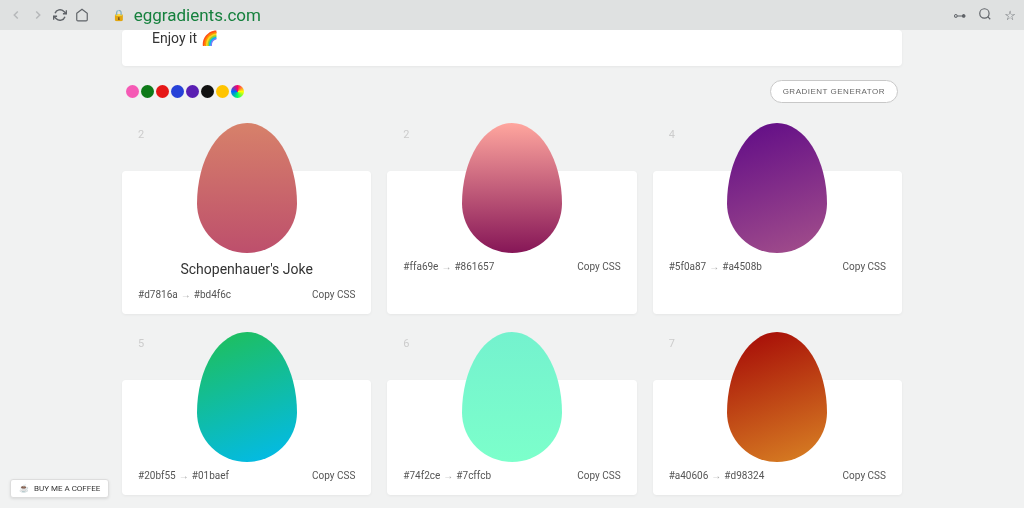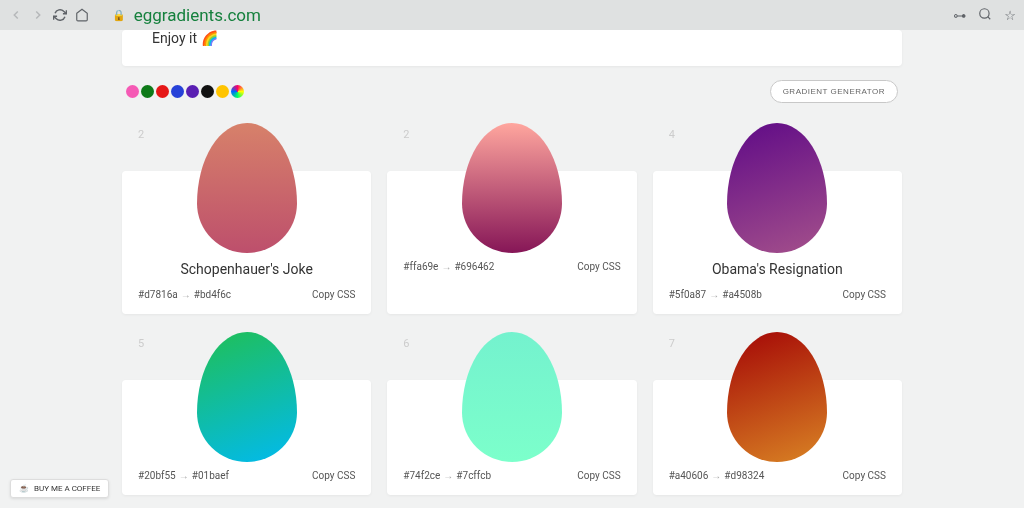--- a/index.html
+++ b/index.html
@@ -121,31 +121,30 @@
           </div>
           <div class="card" style="margin-top: 50px;">
             <div class="egg-wrap">
               <span class="num">2</span>
               <div class="egg" style="background:linear-gradient(180deg,#ffa69e,#861657)"></div>
             </div>
             <div class="card-footer">
               <div class="hexes">
                 <span>#ffa69e</span>
                 <span class="arrow">→</span>
-                <span>#696462</span>
+                <span>#861657</span>
               </div>
               <span class="copy">Copy CSS</span>
             </div>
           </div>
           <div class="card" style="margin-top: 50px;">
             <div class="egg-wrap">
               <span class="num">4</span>
               <div class="egg" style="background:linear-gradient(160deg,#5f0a87,#a4508b)"></div>
             </div>
-            <div class="title">Obama's Resignation</div>
             <div class="card-footer">
               <div class="hexes">
                 <span>#5f0a87</span>
                 <span class="arrow">→</span>
                 <span>#a4508b</span>
               </div>
               <span class="copy">Copy CSS</span>
             </div>
           </div>
           <div class="card" style="margin-top: 50px;">

